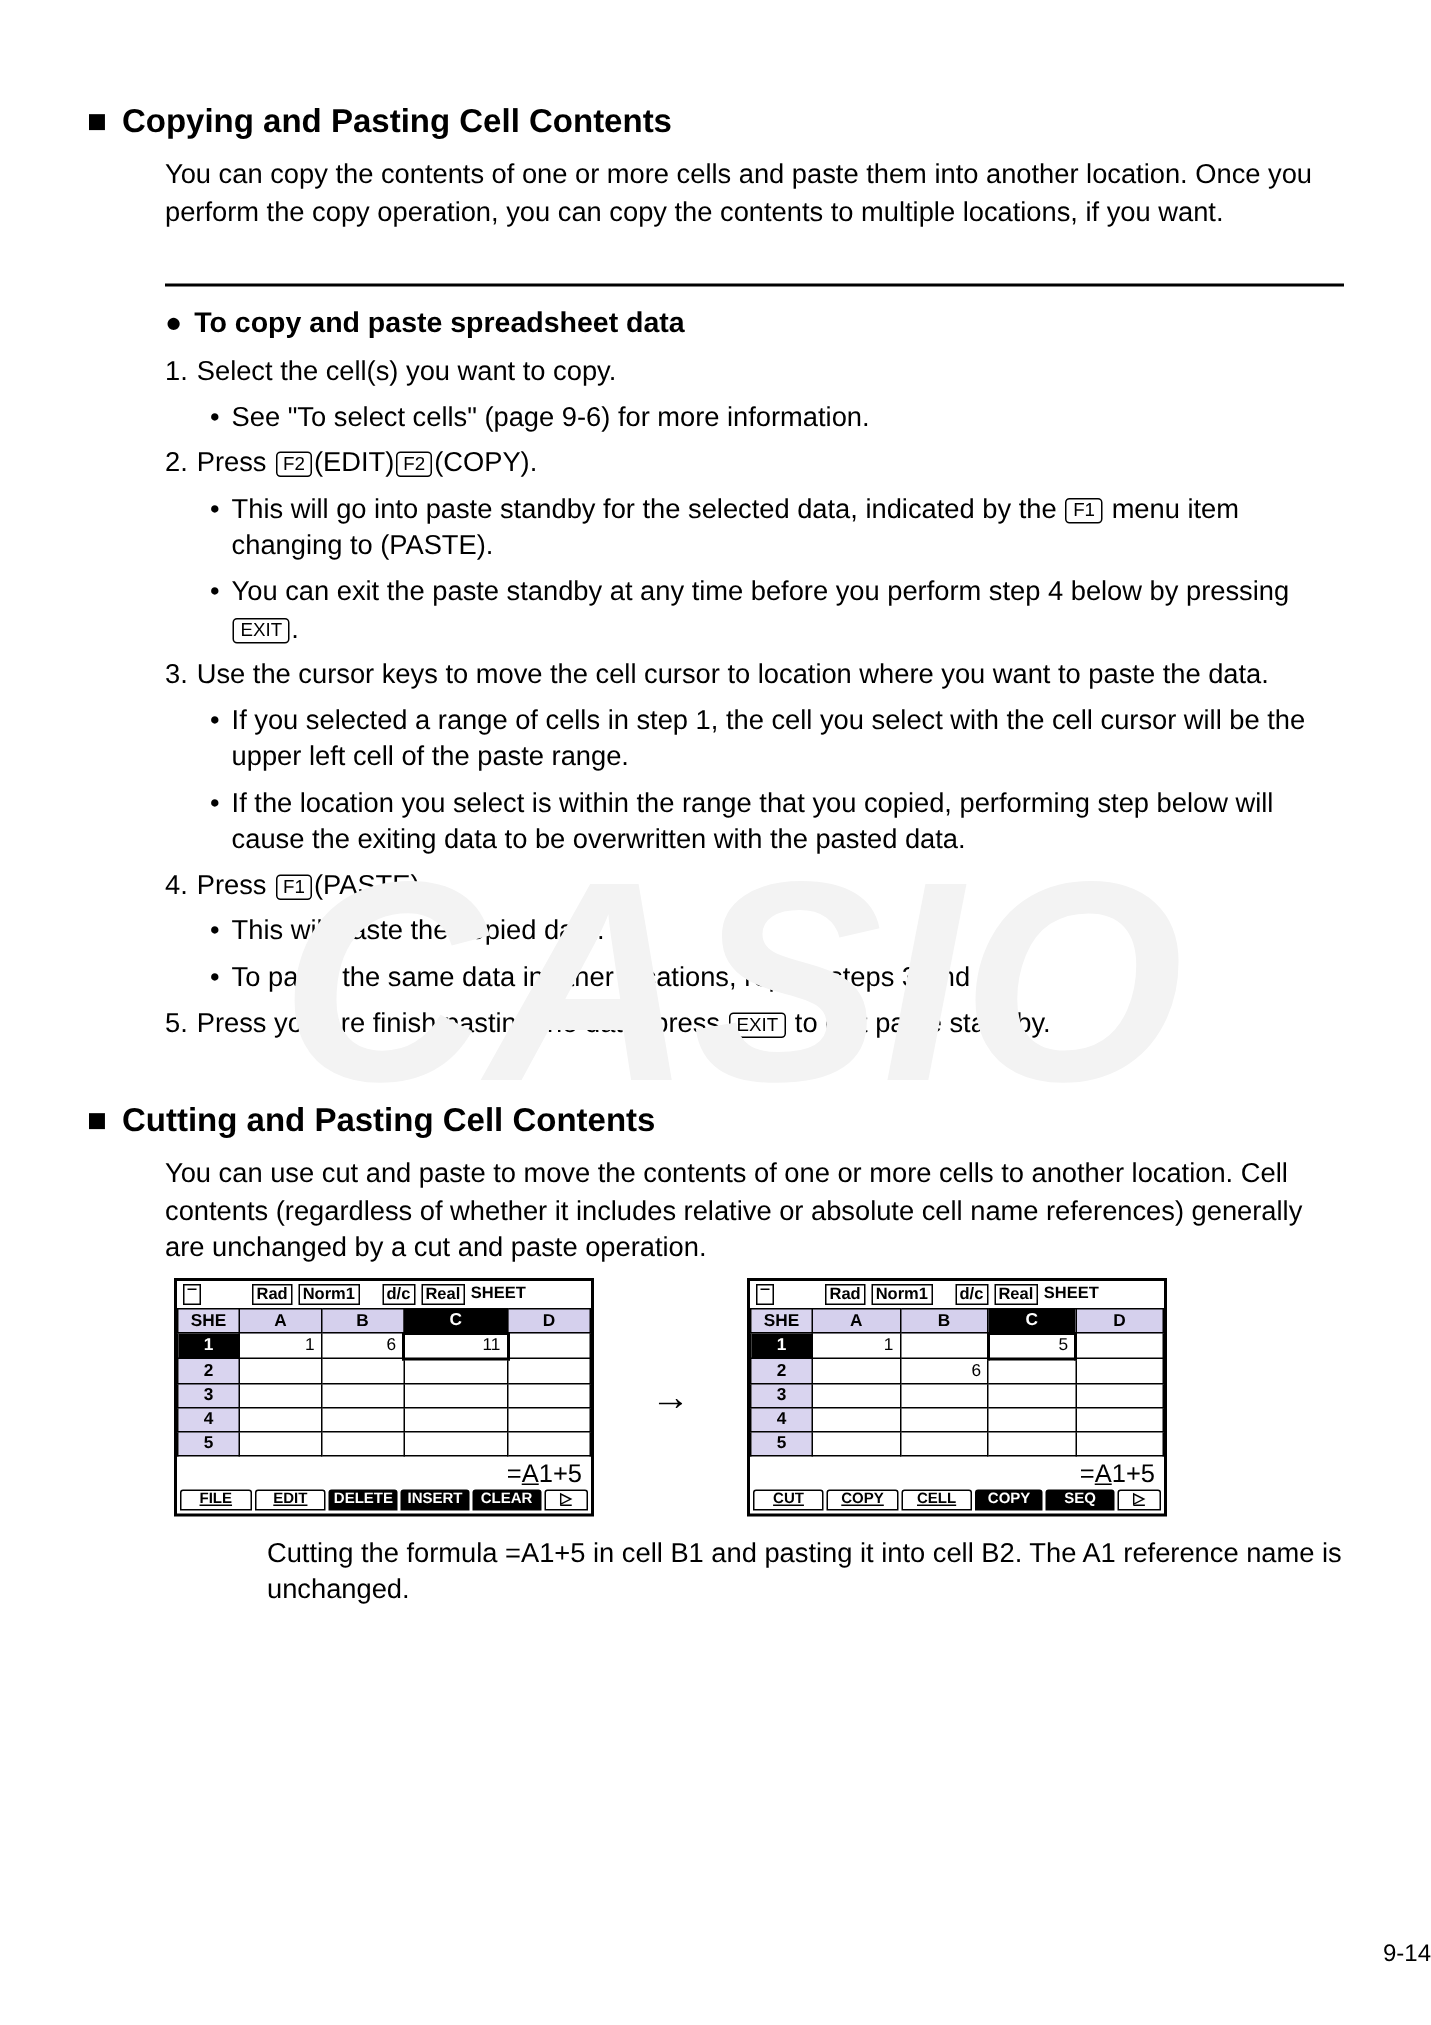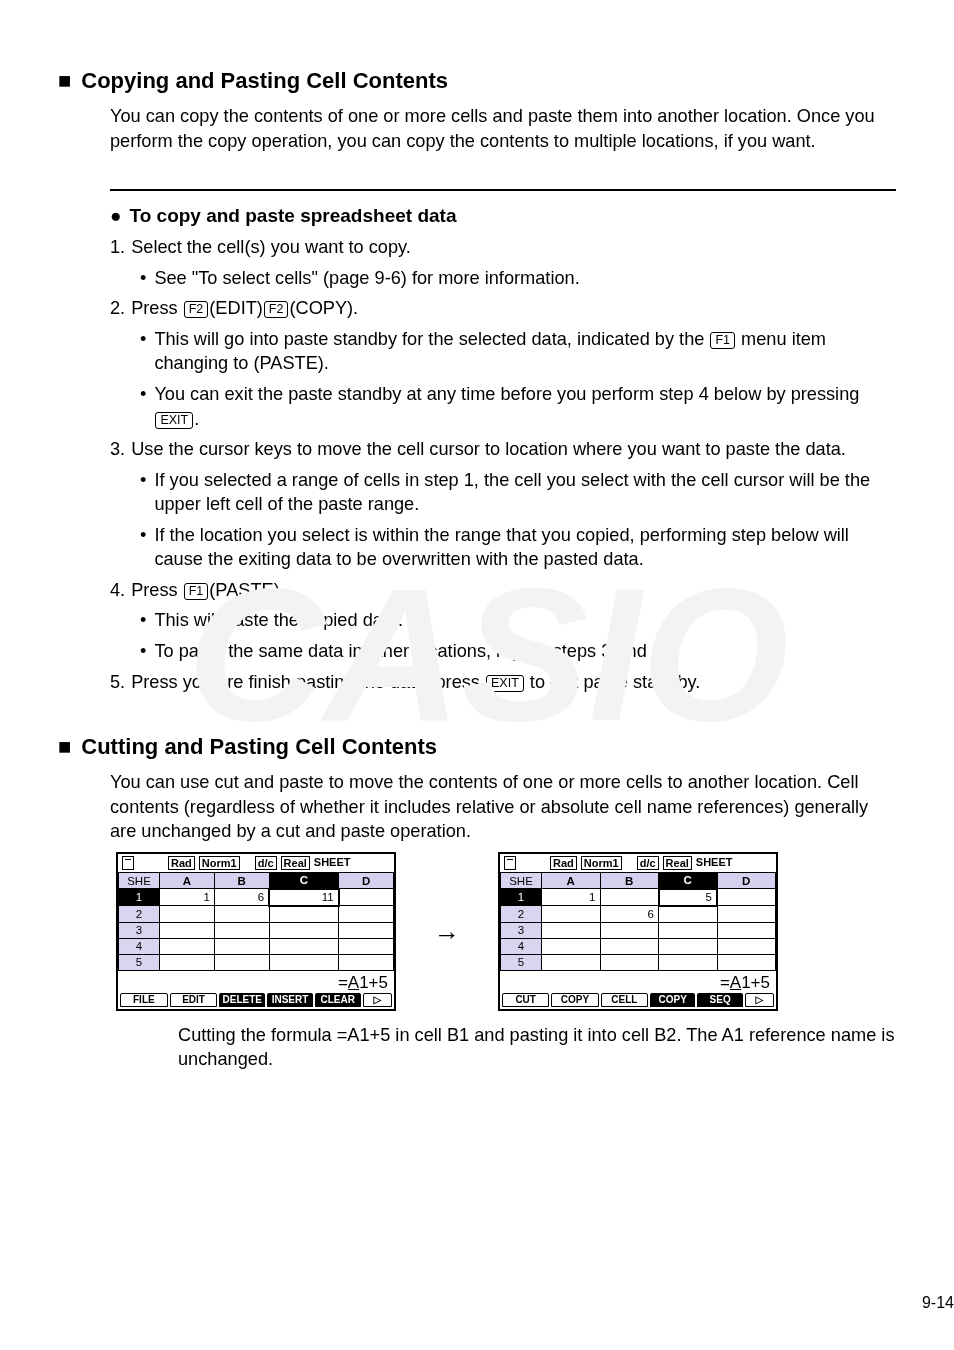--- a/index.html
+++ b/index.html
@@ -160,21 +160,21 @@
   padding: 0 4px;
   font-weight: normal;
 }
 .grid-table th {
   background: #fff;
   font-weight: bold;
   text-align: center;
 }
 .grid-table .row-h {
   background: #d9d4ef;
-  font-weight: normal;
+  font-weight: bold;
   text-align: center;
 }
 .grid-table .col-h {
   background: #d5d0ed;
   font-weight: bold;
   text-align: center;
 }
 .grid-table .sel {
   background: #000;
   color: #fff;
@@ -203,20 +203,21 @@
   border-radius: 2px 2px 0 0;
   height: 14px;
   line-height: 14px;
 }
 .softkey.outline {
   background: #fff;
   color: #000;
   border: 1px solid #000;
   height: 12px;
   line-height: 12px;
+  text-decoration: underline;
 }
 .softkey.arrow {
   flex: 0.6;
 }
 .arrow-mid {
   font-size: 26px;
 }
 .caption {
   margin: 12px 0 0 120px;
   font-size: 18.2px;

